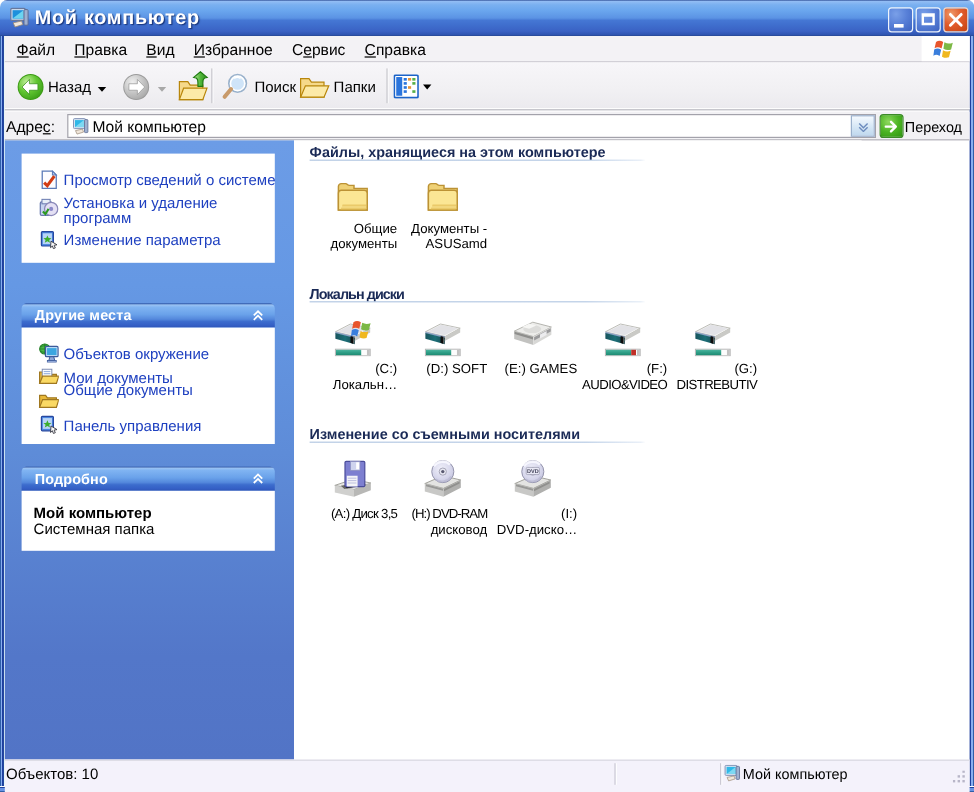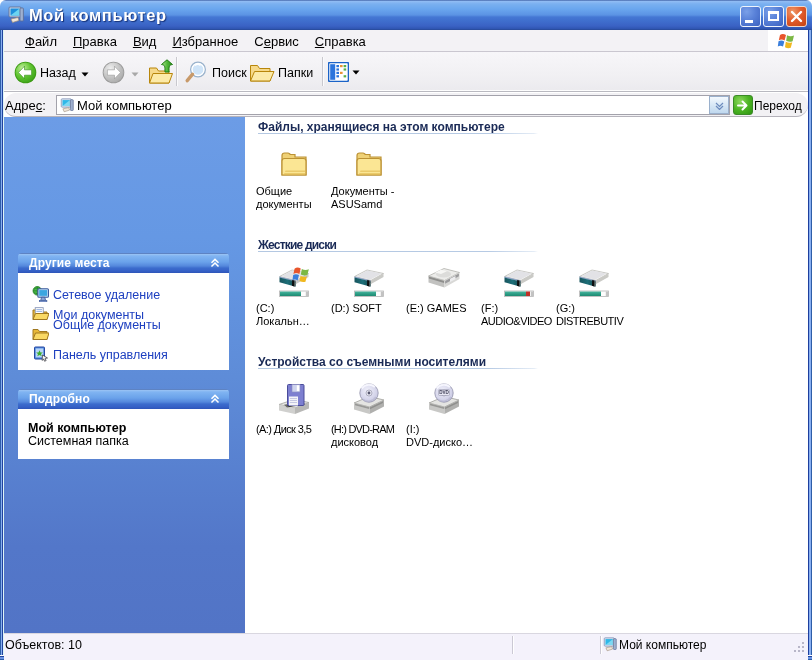--- a/index.html
+++ b/index.html
@@ -22,21 +22,21 @@
 #menubar { left:4px; top:30px; width:804px; height:22px; background:#f3f2f5;
   border-bottom:1px solid #cac7d0; font-size:13px; color:#000; }
 .mitem { display:inline-block; padding:4px 8px 0 8px; }
 .mitem u { text-decoration:underline; }
 #winlogo { left:768px; top:30px; width:40px; height:21px; background:#fff; }
 #toolbar { left:4px; top:52px; width:804px; height:40px;
   background:linear-gradient(180deg,#f7f6f9 0,#f1f0f3 60%,#ebeaee 100%);
   border-bottom:1px solid #b9b9c0; box-shadow:inset 0 -1px 0 #fdfdfd; }
 .tsep { position:absolute; top:5px; width:1px; height:29px; background:#c9c8ce; box-shadow:1px 0 0 #fbfbfc; }
 #addrbar { left:4px; top:93px; width:804px; height:24px; background:#f2f1f4;
-  border-bottom:1px solid #b5b3bb; font-size:13px;border-radius:12px; }
+  border-bottom:1px solid #b5b3bb; font-size:13px; }
 #addrinput { left:52px; top:2px; width:674px; height:20px; background:#fff;
   border:1px solid #a3a2ab; }
  
 
 #sidebar { left:4px; top:117px; width:241px; height:516px;
   background:linear-gradient(180deg,#6c9ce6 0px,#6598e4 120px,#5e8cd8 260px,#5377c9 430px,#5274c6 516px); }
 #main { left:245px; top:117px; width:473px; height:516px; background:#fff; }
 #statusbar { left:4px; top:633px; width:804px; height:30px; background:#f4f2fb;
   border-top:1px solid #d9d7e0; font-size:11px; color:#000; }
 
@@ -47,21 +47,21 @@
   color:#fff; font-size:12px; font-weight:bold; line-height:20px; padding-left:11px; position:relative; }
 .pbody { background:#fff; font-size:12.5px; color:#1e40c0; position:relative; }
 .chev { position:absolute; right:8px; top:4px; width:12px; height:12px; }
 .pico { position:absolute; width:17px; height:17px; }
 .ptext { position:absolute; left:35px; color:#1e40c0; white-space:nowrap; }
 
 
 .shead { position:absolute; left:13px; font-size:12px; font-weight:bold; color:#1a2a56; }
 .sline { position:absolute; left:13px; height:1px;
   background:linear-gradient(90deg,#b4c8e2 0,#b6cae4 230px,#e4ecf6 276px,#fff 280px); width:280px; }
-.tile { position:absolute; width:75px; text-align:left; font-size:11px; color:#000; }
+.tile { position:absolute; width:75px; text-align:right; font-size:11px; color:#000; }
 .tlabel { line-height:13px; }
 </style>
 </head>
 <body>
 <div id="titlebar" class="abs">
   <svg class="abs" style="left:8px;top:6px" width="17" height="18" viewBox="0 0 17 18">
     <rect x="1" y="1" width="12" height="10" rx="1" fill="#c8d8ec" stroke="#68789c" stroke-width="1"></rect>
     <rect x="2.5" y="2.5" width="9" height="7" fill="#1e90dc"></rect>
     <path d="M2.5 9.5 L11.5 2.5 L11.5 9.5 Z" fill="#6cd4f0"></path>
     <rect x="12" y="2" width="3.4" height="13" rx="0.8" fill="#9fb0d0" stroke="#5a6a90" stroke-width="0.8"></rect>
@@ -77,21 +77,21 @@
   <div class="abs" style="left:786px;top:6px;width:21px;height:21px;border-radius:3px;border:1px solid #f0d8cc;background:radial-gradient(circle at 30% 25%,#ee9a6a 0%,#e25c2c 45%,#c44210 100%)">
     <svg class="abs" style="left:3px;top:3px" width="13" height="13" viewBox="0 0 13 13">
       <path d="M2 2 L11 11 M11 2 L2 11" stroke="#fff" stroke-width="2.4" stroke-linecap="round"></path>
     </svg>
   </div>
 </div>
 <div id="lborder" class="abs"></div>
 <div id="rborder" class="abs"></div>
 <div id="bborder" class="abs"></div>
 <div id="menubar" class="abs">
-    <div style="padding-left:13px"><span class="mitem"><u>Ф</u>айл</span><span class="mitem"><u>П</u>равка</span><span class="mitem"><u>В</u>ид</span><span class="mitem"><u>И</u>збранное</span><span class="mitem">С<u>е</u>рвис</span><span class="mitem"><u>С</u>правка</span></div>
+    <div style="padding-left:2px"><span class="mitem"><u>Ф</u>айл</span><span class="mitem"><u>П</u>равка</span><span class="mitem"><u>В</u>ид</span><span class="mitem"><u>И</u>збранное</span><span class="mitem">С<u>е</u>рвис</span><span class="mitem"><u>С</u>правка</span></div>
   </div>
 <div id="winlogo" class="abs">
   <svg class="abs" style="left:9px;top:0px" width="24" height="21" viewBox="0 0 24 21">
     <path d="M3 5 C5 3.6 7 3.8 9 5 L7.6 10.4 C5.6 9.2 3.8 9 1.8 10.2 Z" fill="#e8552c"></path>
     <path d="M10 5.3 C12.4 6.6 14.6 6.6 17 5.6 L15.6 11.2 C13.4 12 11.4 11.9 9.2 10.7 Z" fill="#7cb845"></path>
     <path d="M1.5 11.2 C3.5 10 5.4 10.2 7.3 11.4 L6 16.6 C4.2 15.5 2.6 15.4 0.8 16.4 Z" fill="#3a7edc"></path>
     <path d="M8.8 11.8 C11 13 13 13.1 15.2 12.3 L13.8 17.8 C11.8 18.5 9.9 18.3 8 17.2 Z" fill="#f0b820"></path>
   </svg>
 </div>
 <div id="toolbar" class="abs" style="font-size:12.5px;color:#000">
@@ -238,30 +238,44 @@
           <rect x="4.4" y="5.4" width="5.6" height="1" fill="#9ab4e0"></rect>
           <path d="M1 14 L3.5 8 L17 8 L15 14 Z" fill="#fad964" stroke="#a07820" stroke-width="1"></path>
         </g>
     <g id="ic-fold">
           <path d="M1 4 L1 14 L15 14 L15 6 L7.5 6 L6 4 Z" fill="#e8b838" stroke="#a07820" stroke-width="1"></path>
           <path d="M1 14 L3.5 7.5 L17 7.5 L15 14 Z" fill="#fad964" stroke="#a07820" stroke-width="1"></path>
         </g>
   </defs>
     </svg>
   <div class="panel" style="top:11px">
+    <div class="pbody" style="height:91px">
+      <svg class="pico" style="left:14px;top:13px" width="16" height="16" viewBox="0 0 16 16">
+          <use href="#ic-sysinfo"></use>
+        </svg>
+      <span class="ptext" style="top:15px">Просмотр сведений о системе</span>
+      <svg class="pico" style="left:14px;top:36px" width="16" height="16" viewBox="0 0 16 16">
+          <use href="#ic-addrem"></use>
+        </svg>
+      <span class="ptext" style="top:35px;width:168px;line-height:13px;white-space:normal">Установка и удаление программ</span>
+      <svg class="pico" style="left:14px;top:63px" width="16" height="17" viewBox="0 0 16 17">
+          <use href="#ic-param"></use>
+        </svg>
+      <span class="ptext" style="top:65px">Изменение параметра</span>
+    </div>
   </div>
   <div class="panel" style="top:136px">
     <div class="phead">Другие места<svg class="chev" width="12" height="12" viewBox="0 0 12 13">
           <use href="#chevup"></use>
         </svg></div>
     <div class="pbody" style="height:97px">
       <svg class="pico" style="left:14px;top:12px" width="16" height="16" viewBox="0 0 16 16">
           <use href="#ic-net"></use>
         </svg>
-      <span class="ptext" style="top:15px">Сетевое удаление</span>
+      <span class="ptext" style="top:15px">Объектов окружение</span>
       <svg class="pico" style="left:14px;top:32px" width="16" height="16" viewBox="0 0 17 16">
           <use href="#ic-mydocs"></use>
         </svg>
       <span class="ptext" style="top:35px">Мои документы</span>
       <svg class="pico" style="left:14px;top:52px" width="16" height="16" viewBox="0 0 17 16">
           <use href="#ic-fold"></use>
         </svg>
       <span class="ptext" style="top:45px">Общие документы</span>
       <svg class="pico" style="left:14px;top:72px" width="16" height="17" viewBox="0 0 16 17">
           <use href="#ic-param"></use>
@@ -367,21 +381,21 @@
       </svg>
     <div class="tlabel" style="margin-top:8px">Общие<br>документы</div>
   </div>
   <div class="tile" style="left:86px;top:32px">
     <svg width="28" height="28" viewBox="0 0 28 28" style="display:block;margin:0 auto">
         <use href="#folder32"></use>
       </svg>
     <div class="tlabel" style="margin-top:8px">Документы -<br>ASUSamd</div>
   </div>
 
-  <span class="shead" style="top:121px;letter-spacing:-0.8px">Жесткие диски</span>
+  <span class="shead" style="top:121px;letter-spacing:-0.8px">Локальн диски</span>
   <div class="sline" style="top:134px"></div>
   <div class="tile" style="left:11px;top:146px">
     <svg width="34" height="34" viewBox="0 0 34 34" style="display:block;margin:0 auto">
         <use href="#hdd"></use>
         <use href="#bar70"></use>
         <g transform="translate(15.5,0.5) scale(1.35)">
           <use href="#winflag16"></use>
         </g>
       </svg>
     <div class="tlabel" style="margin-top:5px">(C:)<br>Локальн…</div>
@@ -408,21 +422,21 @@
     <div class="tlabel" style="margin-top:5px">(F:)<br><span style="letter-spacing:-0.5px">AUDIO&amp;VIDEO</span></div>
   </div>
   <div class="tile" style="left:311px;top:146px">
     <svg width="34" height="34" viewBox="0 0 34 34" style="display:block;margin:0 auto">
         <use href="#hdd"></use>
         <use href="#bar70"></use>
       </svg>
     <div class="tlabel" style="margin-top:5px">(G:)<br><span style="letter-spacing:-0.5px">DISTREBUTIV</span></div>
   </div>
 
-  <span class="shead" style="top:238px">Устройства со съемными носителями</span>
+  <span class="shead" style="top:238px">Изменение со съемными носителями</span>
   <div class="sline" style="top:251px"></div>
   <div class="tile" style="left:11px;top:266px">
     <svg width="34" height="34" viewBox="0 0 34 34" style="display:block;margin:0 auto">
         <use href="#flopdrv"></use>
       </svg>
     <div class="tlabel" style="margin-top:6px;letter-spacing:-0.6px">(A:) Диск 3,5</div>
   </div>
   <div class="tile" style="left:86px;top:266px">
     <svg width="34" height="34" viewBox="0 0 34 34" style="display:block;margin:0 auto">
         <use href="#dvddrive"></use>

